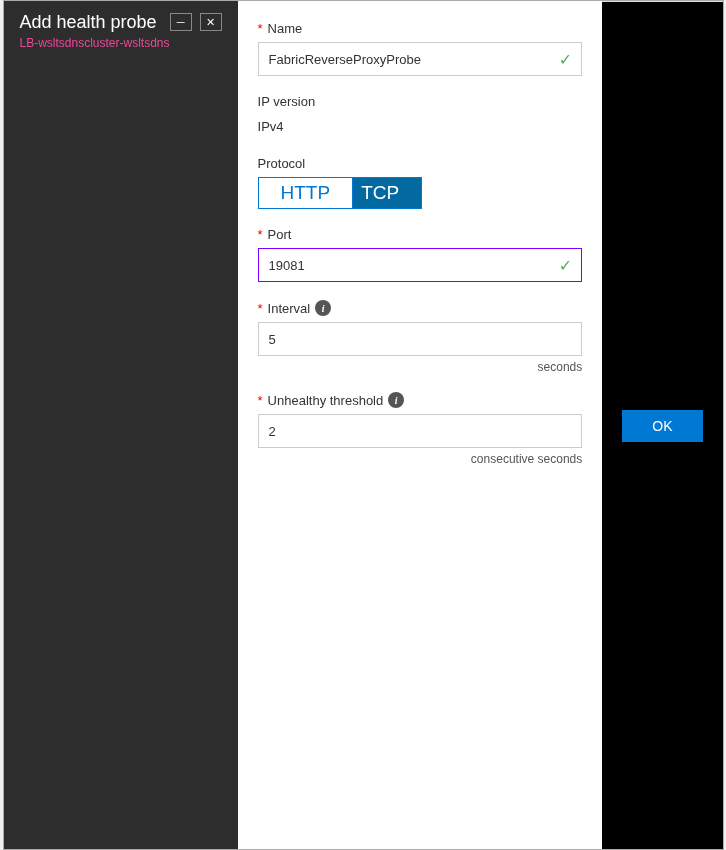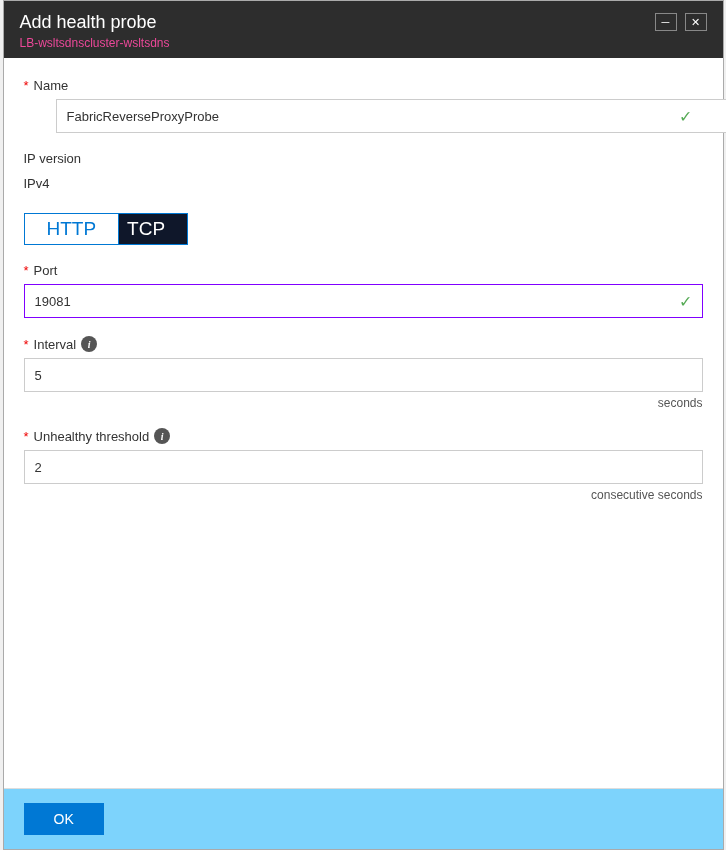--- a/index.html
+++ b/index.html
@@ -16,21 +16,20 @@
       align-items: flex-start;
       min-height: 100vh;
     }
 
     .dialog-window {
       width: 721px;
       min-height: 850px;
       background: #fff;
       border: 1px solid #aaa;
       display: flex;
-      flex-direction: column;
       position: relative;
     }
 
     .title-bar {
       background: #2d2d2d;
       color: #fff;
       padding: 10px 16px 8px 16px;
       display: flex;
       justify-content: space-between;
       align-items: flex-start;
@@ -125,21 +124,20 @@
       color: #333;
       outline: none;
     }
 
     .input-with-check {
       position: relative;
     }
 
     .input-with-check .form-input {
       padding-right: 30px;
-      margin-left: 32px;
     }
 
     .check-icon {
       position: absolute;
       right: 10px;
       top: 50%;
       transform: translateY(-50%);
       color: #5a5;
       font-size: 16px;
     }
@@ -173,41 +171,41 @@
       color: #0078d4;
       cursor: pointer;
       border-right: none;
     }
 
     .protocol-btn:last-child {
       border-right: 1px solid #0078d4;
     }
 
     .protocol-btn.active {
-      background: #0f172a;
+      background: #0369a1;
       color: #fff;
       border-color: #0078d4;
       padding-left: 8px;
     }
 
     .protocol-btn:first-child {
       border-color: #0078d4;
     }
 
     .hint-text {
       font-size: 12px;
       color: #555;
       text-align: right;
       margin-top: 4px;
     }
 
     .footer {
       border-top: 1px solid #ddd;
       padding: 14px 20px;
-      background: #7dd3fc;
+      background: #000000;
       display: flex;
       align-items: center;
     }
 
     .ok-button {
       background: #0078d4;
       color: #fff;
       border: none;
       padding: 8px 30px;
       font-size: 14px;
@@ -245,20 +243,23 @@
     </div>
 
     <div class="form-group">
       <div class="form-label">
         <span>IP version</span>
       </div>
       <div class="static-value">IPv4</div>
     </div>
 
     <div class="form-group">
+      <div class="form-label">
+        <span>Protocol</span>
+      </div>
       <div class="protocol-group">
         <button class="protocol-btn">HTTP</button>
         <button class="protocol-btn active">TCP</button>
       </div>
     </div>
 
     <div class="form-group">
       <div class="form-label">
         <span class="required-star">*</span>
         <span>Port</span>

